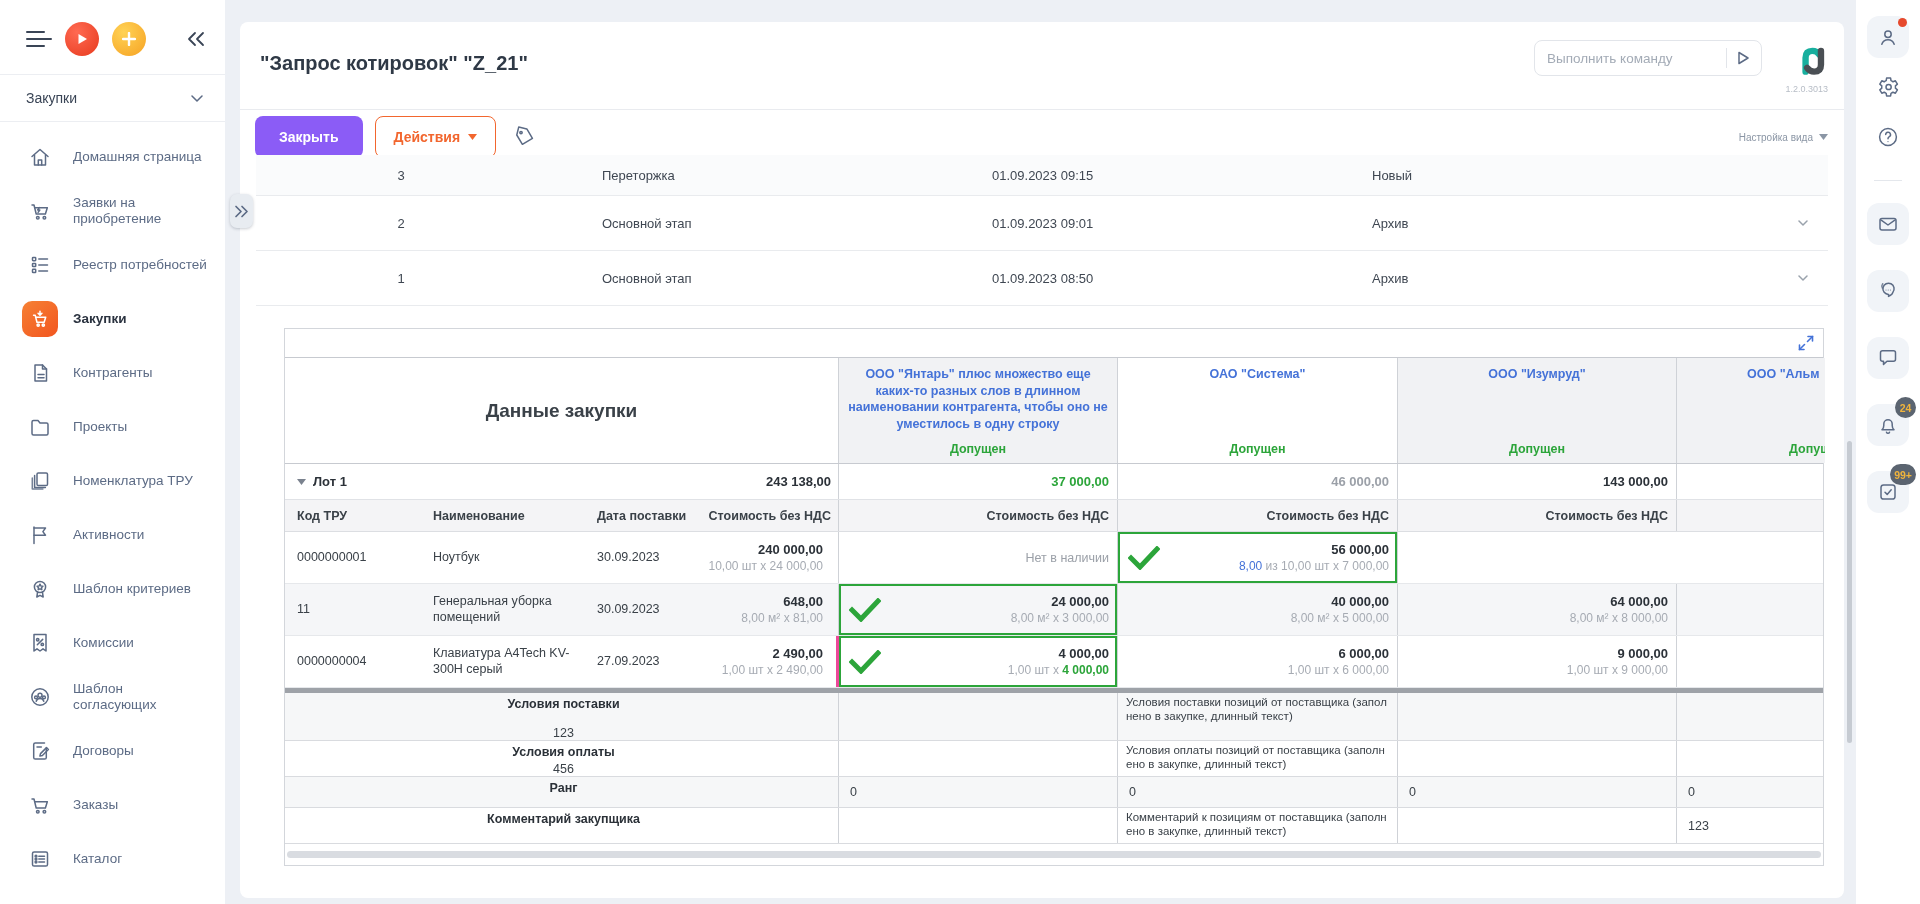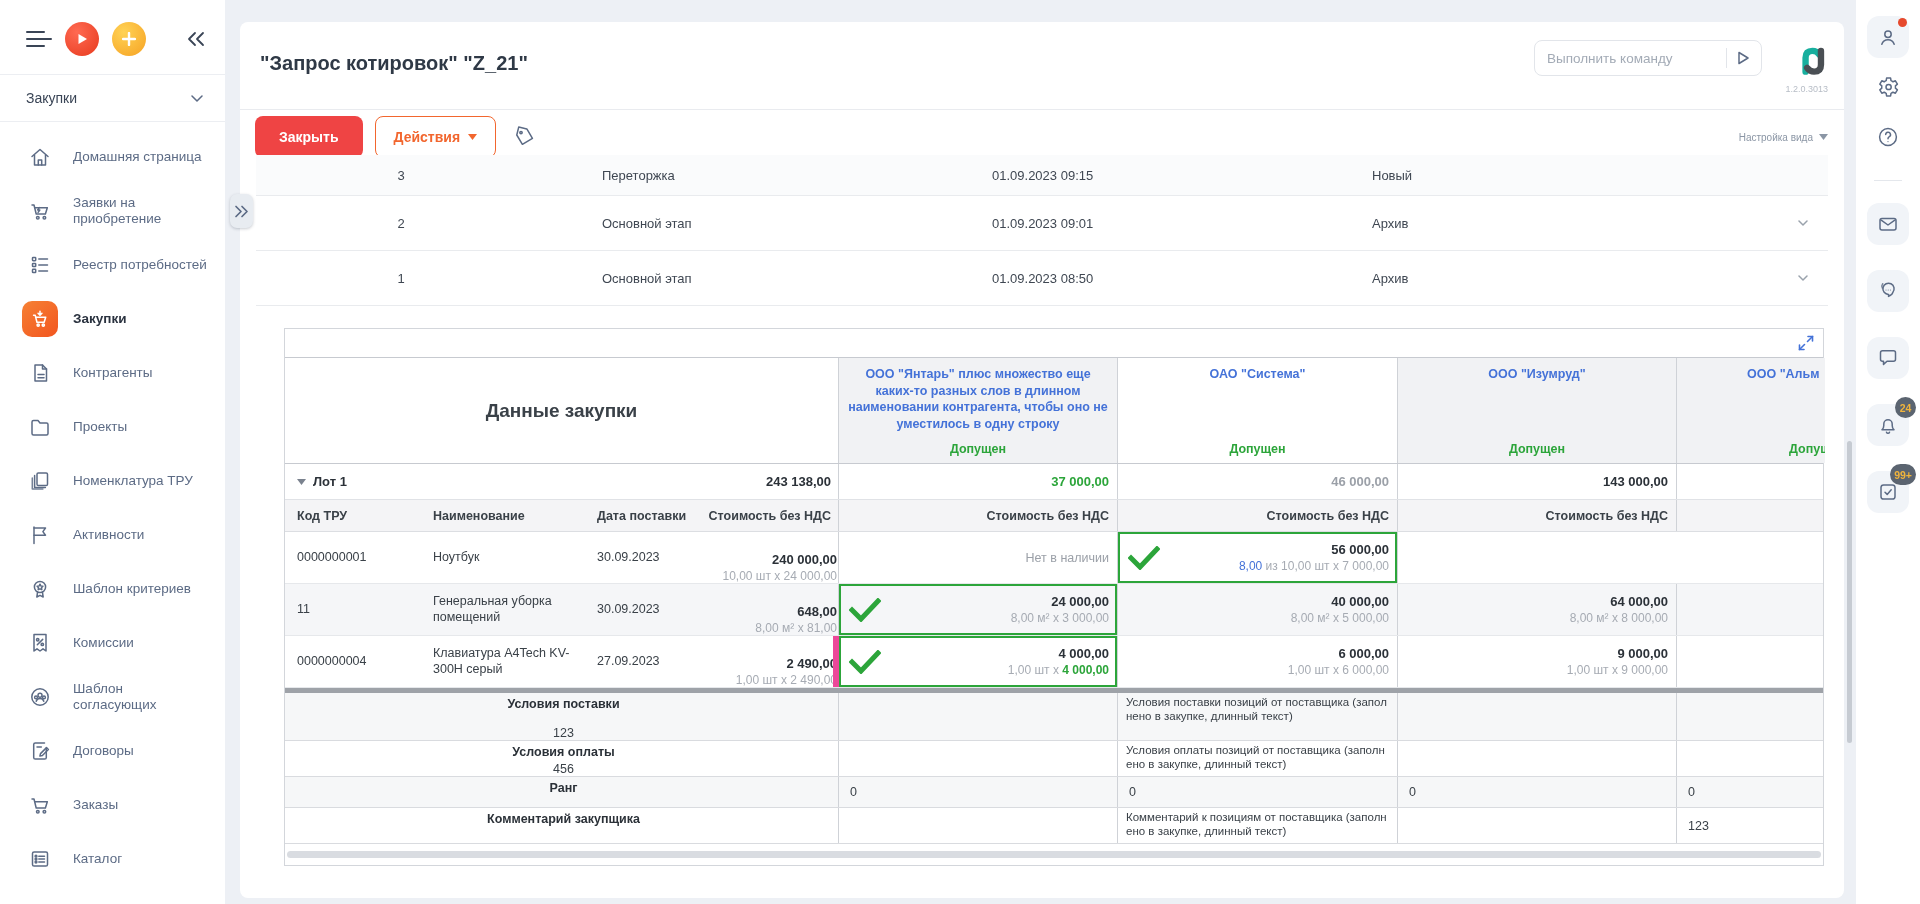--- a/index.html
+++ b/index.html
@@ -39,21 +39,21 @@
   .page-title { position:absolute; left:20px; top:30px; font-size:20px; font-weight:700; color:#2F3946; }
   .cmd { position:absolute; right:82px; top:18px; width:228px; height:36px; border:1px solid #E2E5EA; border-radius:8px; display:flex; align-items:center; padding:0 6px 0 12px; }
   .cmd input { flex:1; border:none; outline:none; font-size:13.5px; color:#3A4148; min-width:0; font-family:inherit; background:transparent; }
   .cmd input::placeholder { color:#A3ABB6; }
   .cmd-sep { width:1px; height:20px; background:#E2E5EA; margin:0 4px; }
   .cmd-run { background:none; border:none; cursor:pointer; padding:4px; }
   .logo { position:absolute; right:14px; top:22px; }
   .version { position:absolute; right:16px; top:62px; font-size:9px; color:#B7BDC6; }
 
   .toolbar { position:absolute; left:15px; right:16px; top:93px; height:44px; display:flex; align-items:center; gap:12px; }
-  .btn-primary { height:42px; padding:0 24px; background:#ef4444; color:#fff; font-size:14px; font-weight:600; border:none; border-radius:8px; cursor:pointer; font-family:inherit; }
+  .btn-primary { height:42px; padding:0 24px; background:#8b5cf6; color:#fff; font-size:14px; font-weight:600; border:none; border-radius:8px; cursor:pointer; font-family:inherit; }
   .btn-outline { height:42px; padding:0 18px; background:#fff; color:#F2662E; font-size:14px; font-weight:600; border:1px solid #F2662E; border-radius:8px; cursor:pointer; display:flex; align-items:center; gap:8px; font-family:inherit; }
   .btn-icon { background:none; border:none; cursor:pointer; margin-left:4px; }
   .view-settings { margin-left:auto; display:flex; align-items:center; gap:6px; color:#8B96A5; font-size:10px; cursor:pointer; }
 
   
   .stages { position:absolute; left:16px; right:16px; top:133px; height:151px; overflow:hidden; }
   .stage-row { display:grid; grid-template-columns:290px 390px 390px 1fr 50px; align-items:center; height:55px; border-bottom:1px solid #E9EBEE; font-size:13px; color:#3F4752; cursor:pointer; }
   .stage-row.clipped { height:41px; background:#FAFBFC; }
   .st-num { text-align:center; }
   .st-name { padding-left:56px; }
@@ -86,21 +86,21 @@
   .sup-total { display:flex; align-items:center; justify-content:flex-end; padding-right:8px; font-size:13px; font-weight:700; }
   .sup-total.green { color:#2CA53A; } .sup-total.gray { color:#9BA0A8; } .sup-total.dark { color:#2B3138; }
 
   .sub-row { height:32px; background:#F4F4F6; border-bottom:1px solid #DCDEE2; font-size:12.5px; font-weight:600; color:#3A4148; }
   .sub-row .lc { display:flex; align-items:center; padding-left:12px;text-align:center; }
   .sub-row .rc { display:flex; align-items:center; justify-content:flex-end; padding-right:8px; }
 
   .data-row { height:52px; border-bottom:1px solid #E6E8EB; font-size:12.5px; }
   .data-row.zebra { background:#F5F6F8; }
   .dcell { display:flex; align-items:center; padding-left:12px; line-height:1.25; }
-  .pricecell { display:flex; flex-direction:column; justify-content:flex-end; align-items:flex-end; padding-right:2px; }
+  .pricecell { display:flex; flex-direction:column; justify-content:center; align-items:flex-end; padding-right:16px; }
   .val { font-size:13px; font-weight:700; color:#2B3138; }
   .sub { font-size:12px; color:#A6ABB3; margin-top:2px; white-space:nowrap; }
   .sup-cell { display:flex; flex-direction:column; justify-content:center; align-items:flex-end; padding:0 8px 0 44px; }
   .sup-cell.checked { box-shadow:inset 0 0 0 2px #2CA53A; }
   .check-ic { position:absolute; left:10px; top:50%; transform:translateY(-50%); }
   .q { color:#4472D8; } .m { color:#A6ABB3; } .p { color:#2CA53A; font-weight:700; }
   .note { color:#9BA0A8; font-size:12.5px; }
 
   .thick-sep { height:5px; background:#9EA2A8; }
 
@@ -501,21 +501,21 @@
           <div class="sub"><span class="m">8,00 м² x 5 000,00</span></div>
         </div>
         <div class="sup-cell">
           <div class="val">64 000,00</div>
           <div class="sub"><span class="m">8,00 м² x 8 000,00</span></div>
         </div>
         <div class="sup-cell"></div>
       </div>
 
       <div class="crow data-row">
-        <div class="lgrid" style="border-right:6px solid #ec4899;">
+        <div class="lgrid" style="border-right:3px solid #ec4899;">
           <div class="dcell">0000000004</div>
           <div class="dcell">Клавиатура A4Tech KV-300H серый</div>
           <div class="dcell">27.09.2023</div>
           <div class="pricecell">
             <div class="val">2 490,00</div>
             <div class="sub">1,00 шт x 2 490,00</div>
           </div>
         </div>
         <div class="sup-cell checked">
           <svg class="check-ic" width="32" height="24" viewBox="0 0 32 24">

